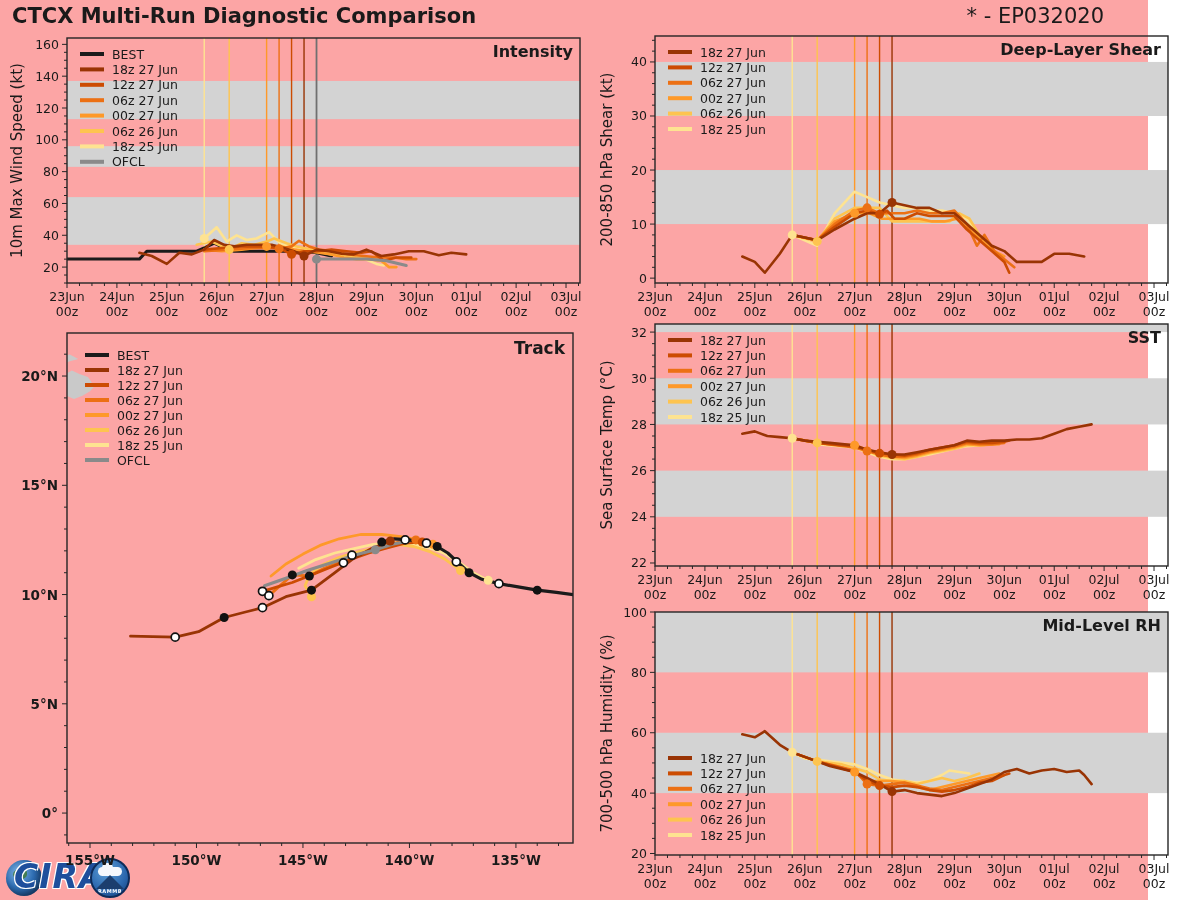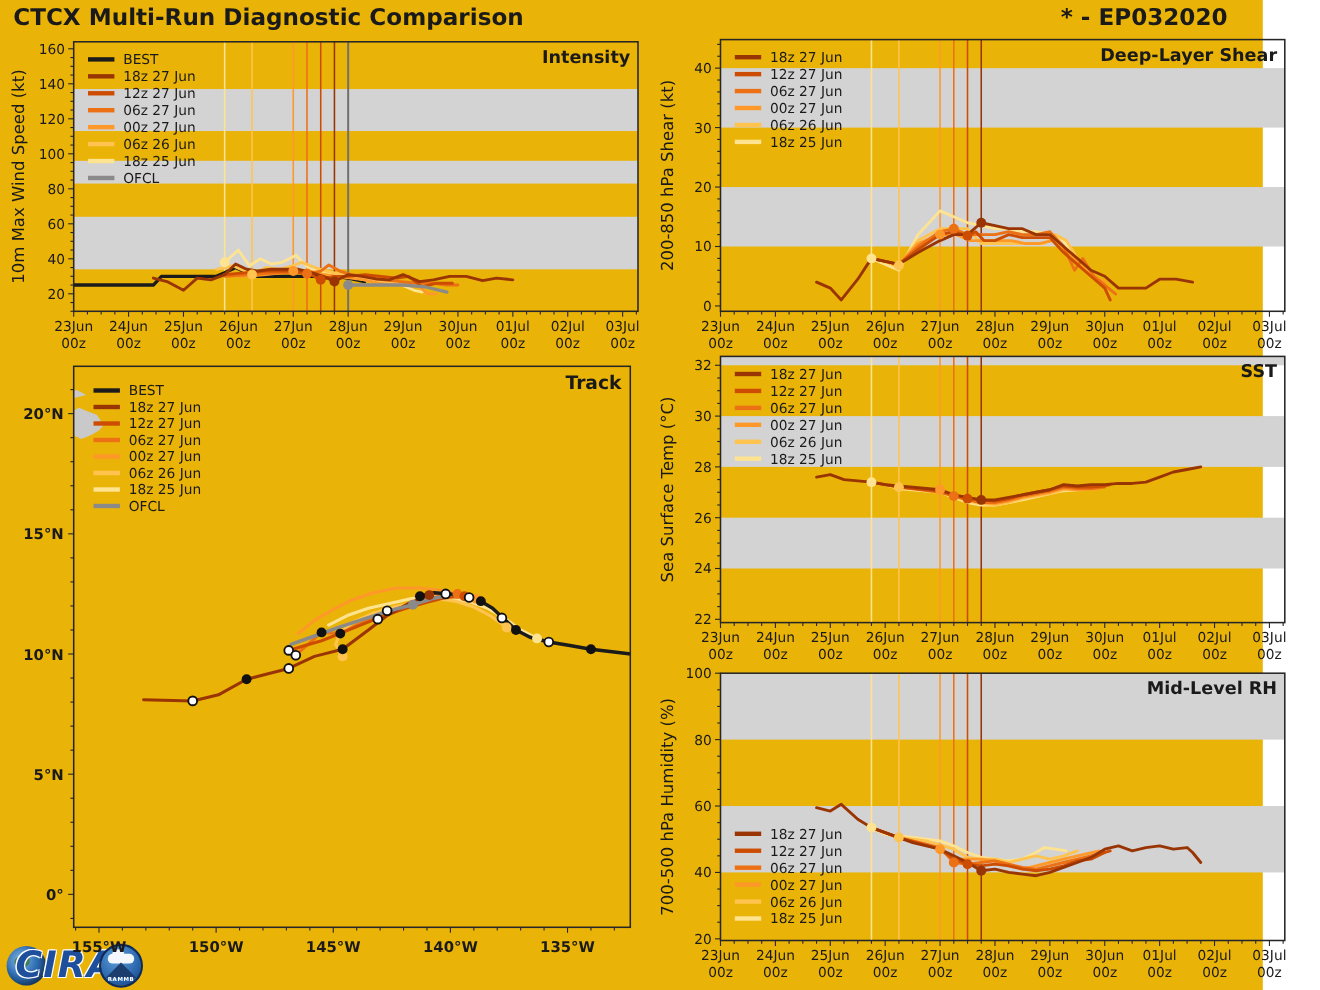--- a/index.html
+++ b/index.html
@@ -1,19 +1,19 @@
 <!DOCTYPE html>
 <html><head>
 <meta charset="utf-8">
 <style>
   html,body{margin:0;padding:0;background:#ffffff;width:1200px;height:900px;overflow:hidden;
     font-family:"DejaVu Sans","Liberation Sans",sans-serif;}
-  #canvas{position:relative;width:1148px;height:900px;background:#eab308;}
+  #canvas{position:relative;width:1148px;height:900px;background:#fca5a5;}
   .fig-title{position:absolute;left:12px;top:4px;font-size:21px;font-weight:bold;color:#1a1a1a;}
-  .storm-id{position:absolute;right:32px;top:4px;font-size:21px;font-weight:bold;color:#1a1a1a;}
+  .storm-id{position:absolute;right:44px;top:4px;font-size:21px;font-weight:normal;color:#1a1a1a;}
   #chart-svg{position:absolute;left:0;top:0;z-index:2;}
   
   .logo{position:absolute;left:6px;top:856px;height:44px;z-index:1;display:flex;align-items:center;}
   .globe{position:absolute;left:0;top:4px;width:36px;height:36px;border-radius:50%;
     background:radial-gradient(circle at 35% 35%, #7fb2e0 0%, #2f6fb5 45%, #123a6e 100%);
     box-shadow:inset -3px -3px 6px rgba(0,0,0,0.35);}
   .globe:after{content:"";position:absolute;left:7px;top:9px;width:14px;height:10px;background:#3e7a3e;
     border-radius:60% 40% 50% 50%;opacity:0.85;}
   .cira-text{position:absolute;left:8px;top:1px;font-size:33px;font-weight:bold;font-style:italic;
     color:#1e4f9c;letter-spacing:1px;

